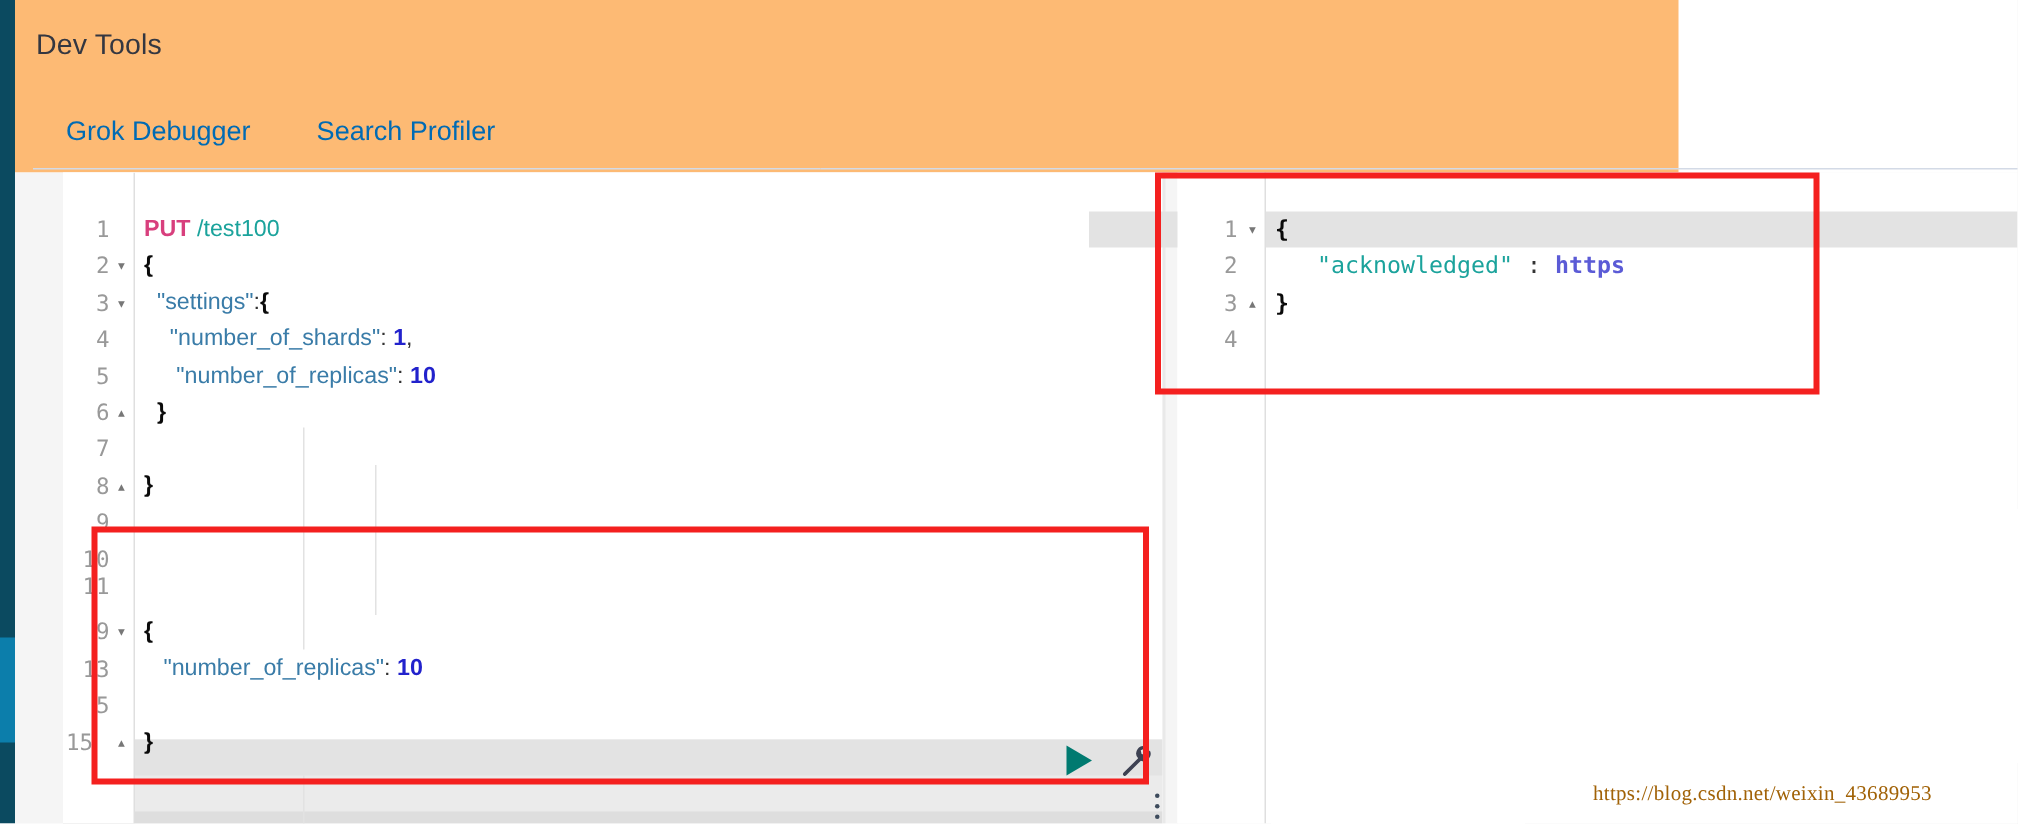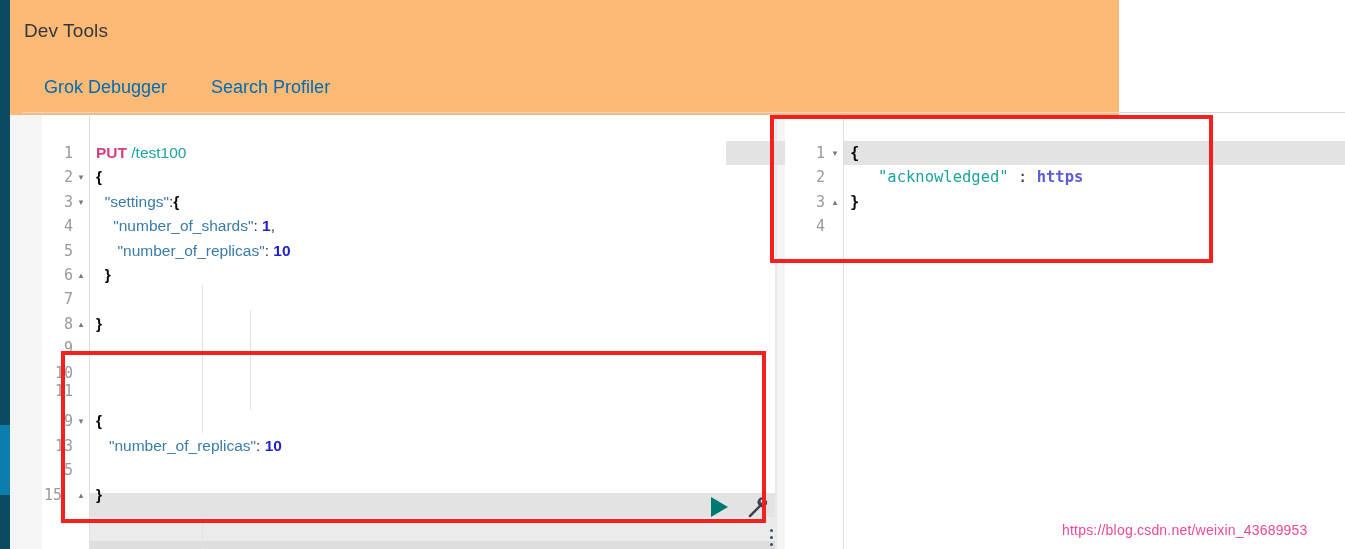--- a/index.html
+++ b/index.html
@@ -98,21 +98,21 @@
   .rline .txt{padding-left:6px;display:inline-block;}
 
   
   .redbox{position:absolute;border:4px solid #f4201f;box-sizing:border-box;pointer-events:none;}
   #redbox-request{left:61px;top:351px;width:705px;height:172px;}
   #redbox-response{left:770px;top:115px;width:443px;height:148px;}
 
   
   .watermark{
     position:absolute;left:1062px;top:522px;
-    font-size:14px;color:#ec4899;letter-spacing:.2px;white-space:nowrap;
+    font-size:14px;color:#a16207;letter-spacing:.2px;white-space:nowrap;font-family:Liberation Serif, serif;
   }
 </style>
 </head>
 <body>
 
 <div class="root">
 
   <div class="nav-strip">
     <div class="nav-strip-thumb"></div>
   </div>

